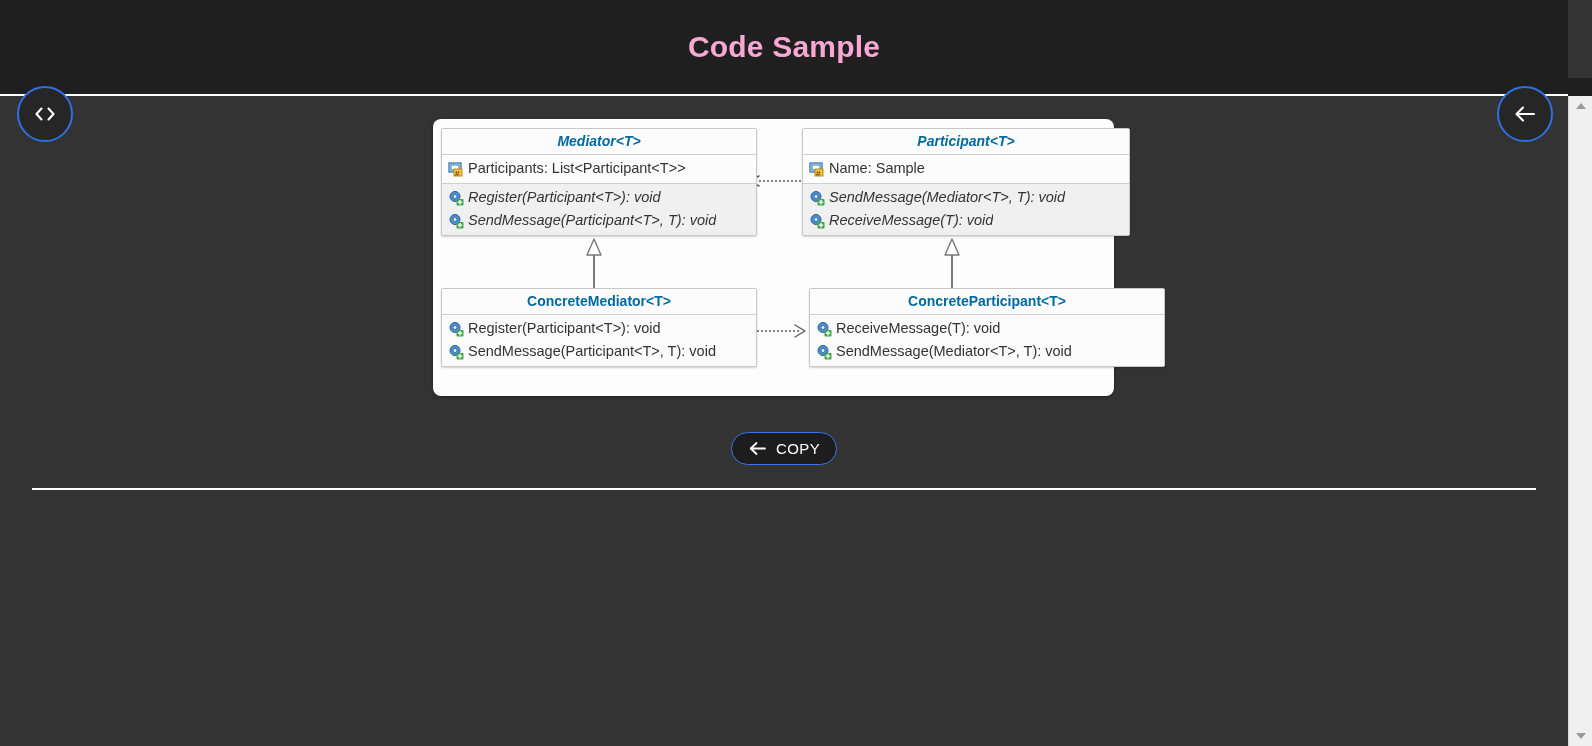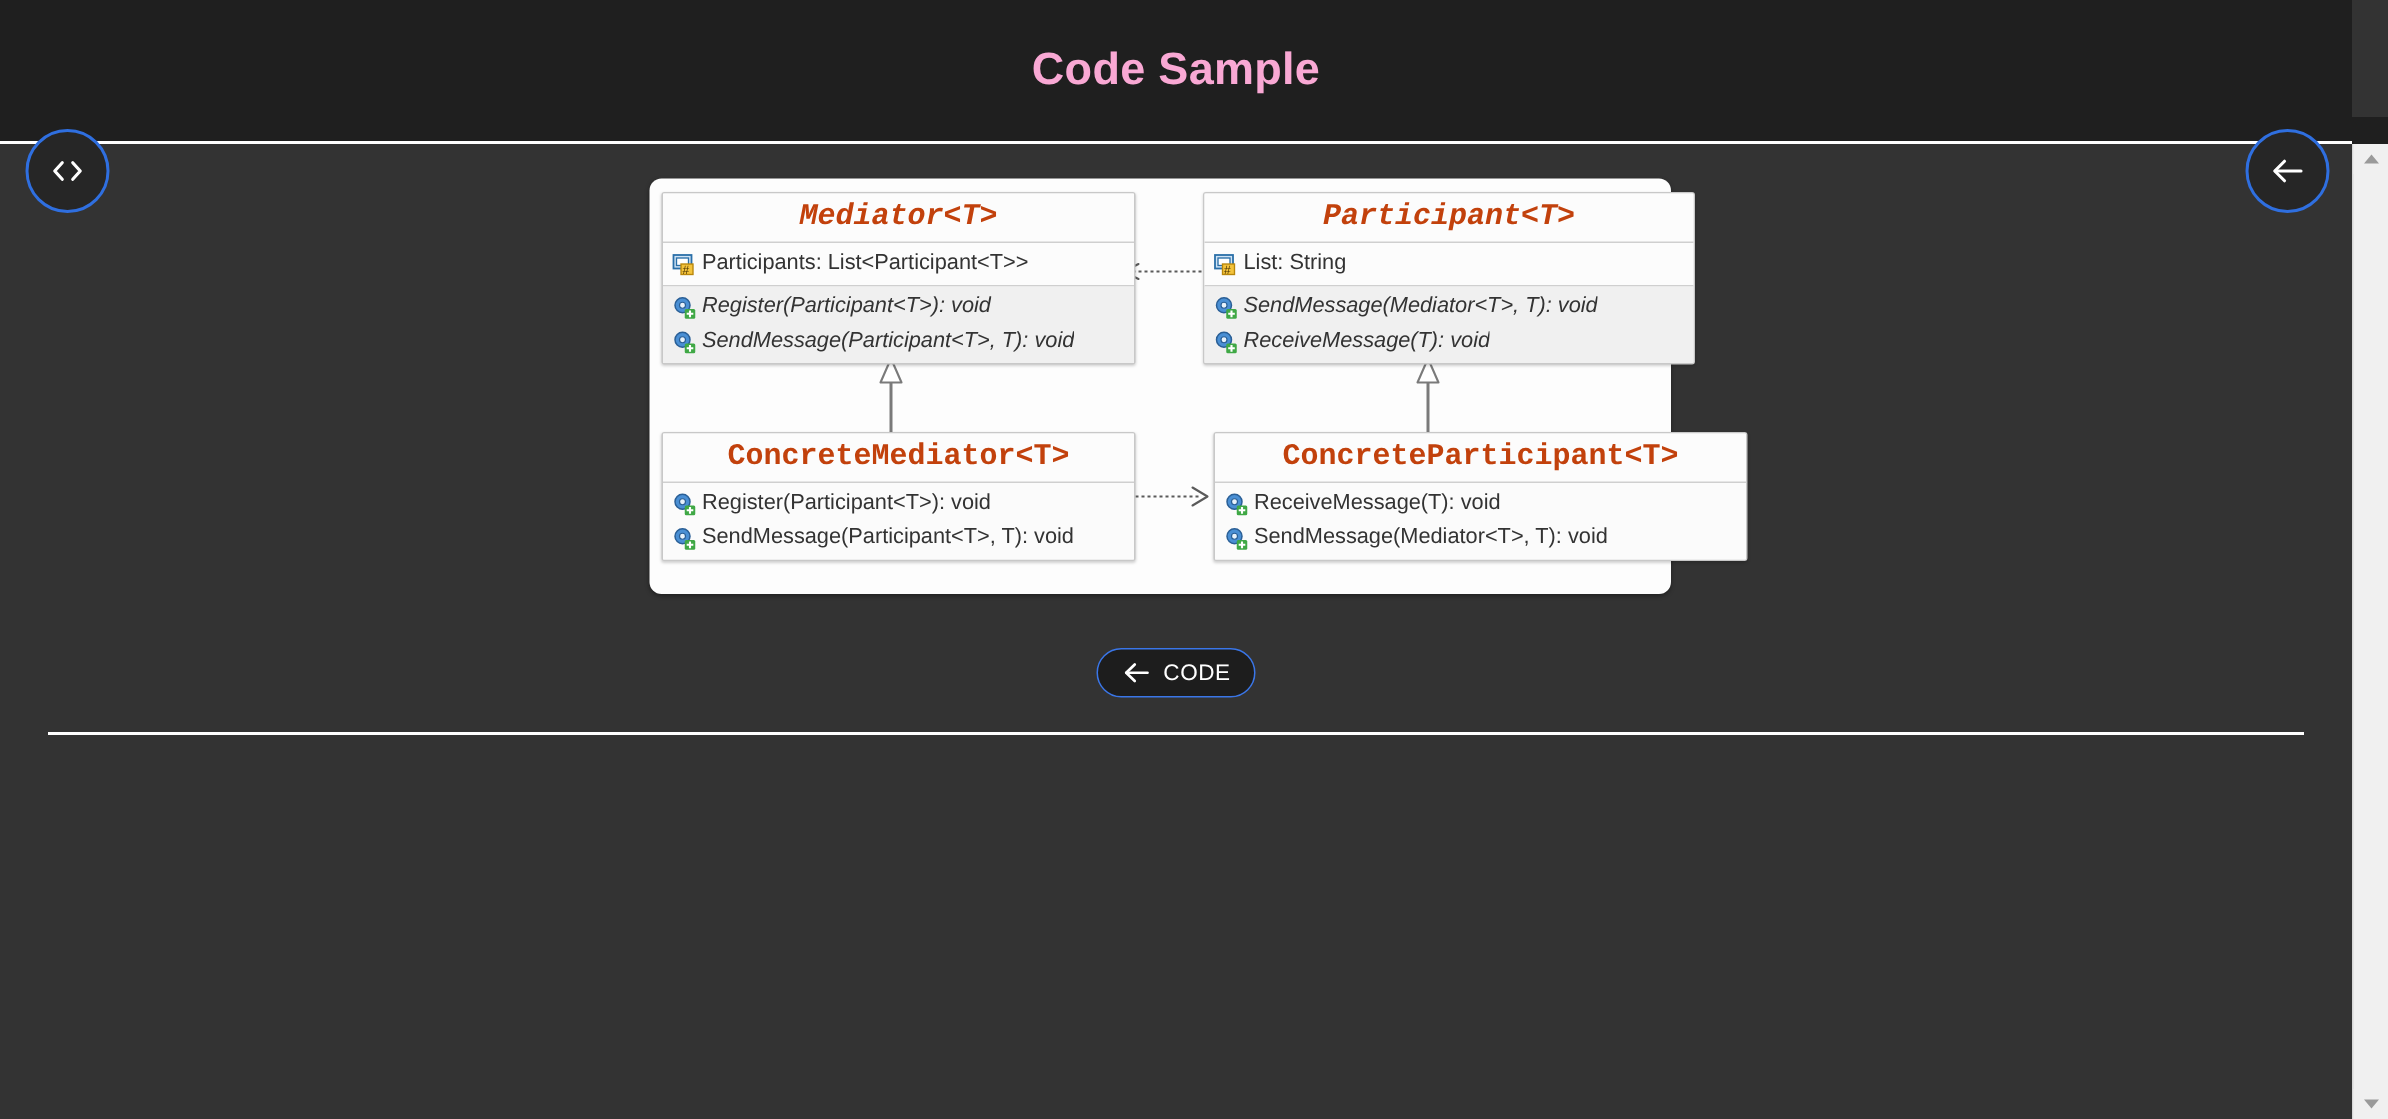--- a/index.html
+++ b/index.html
@@ -67,29 +67,28 @@
 
   .uml-box {
     position: absolute;
     background: #fbfbfb;
     border: 1px solid #c8c8c8;
     border-radius: 2px;
     box-shadow: 0 1px 2px rgba(0,0,0,0.18);
   }
   .uml-title {
     text-align: center;
-    color: #c2410c;
+    color: #0369a1;
     font-weight: bold;
-    font-size: 20px;
+    font-size: 14px;
     padding: 4px 6px 5px 6px;
     background: #fcfcfc;
     border-bottom: 1px solid #cfcfcf;
     white-space: nowrap;
     overflow: hidden;
-    font-family: Liberation Mono, monospace;
   }
   .uml-title.abstract { font-style: italic; }
   .uml-section {
     padding: 2px 0 3px 0;
   }
   .uml-section.fields { background: #fcfcfc; border-bottom: 1px solid #cfcfcf; }
   .uml-section.methods { background: #f0f0f0; }
   .uml-row {
     display: flex;
     align-items: center;
@@ -272,21 +271,21 @@
       <div class="uml-section fields">
         <div class="uml-row">
           <span class="ico">
             <svg width="16" height="16" viewBox="0 0 16 16">
               <rect x="1" y="2" width="12" height="9" fill="#cfe3f5" stroke="#2a6fa8" stroke-width="1.2"></rect>
               <rect x="3" y="4" width="8" height="5" fill="#ffffff" stroke="#2a6fa8" stroke-width="0.9"></rect>
               <rect x="6" y="8" width="8" height="7" fill="#f3c33c" stroke="#b8860b" stroke-width="0.9"></rect>
               <text x="7" y="14.5" font-size="8" font-family="'Liberation Sans',sans-serif" fill="#4a3200">#</text>
             </svg>
           </span>
-          <span class="label">List: String</span>
+          <span class="label">Name: Sample</span>
         </div>
       </div>
       <div class="uml-section methods">
         <div class="uml-row italic">
           <span class="ico">
             <svg width="16" height="16" viewBox="0 0 16 16">
               <circle cx="7" cy="6.5" r="5" fill="#4a8fd4" stroke="#2a5f96" stroke-width="1"></circle>
               <circle cx="7" cy="6.5" r="2" fill="#e8f2fb" stroke="#2a5f96" stroke-width="0.8"></circle>
               <rect x="8.5" y="9" width="7" height="6.5" fill="#3fa845" rx="1"></rect>
               <path d="M12 10 v4.5 M9.8 12.2 h4.4" stroke="#ffffff" stroke-width="1.4"></path>
@@ -367,21 +366,21 @@
   </div>
 
   <div class="actions">
     <div class="btn">
       <span>
         <svg width="19" height="15" viewBox="0 0 19 15">
           <path d="M17 7.5 L3 7.5" fill="none" stroke="#ffffff" stroke-width="1.8" stroke-linecap="round"></path>
           <path d="M8.5 2 L2.8 7.5 L8.5 13" fill="none" stroke="#ffffff" stroke-width="1.8" stroke-linecap="round" stroke-linejoin="round"></path>
         </svg>
       </span>
-      <span>CODE</span>
+      <span>COPY</span>
     </div>
 
   </div>
 
   <div class="divider"></div>
 
   <div class="sb-corner"></div>
   <div class="scrollbar">
     <div class="sb-arrow up">
       <span class="sb-tri up"></span>

